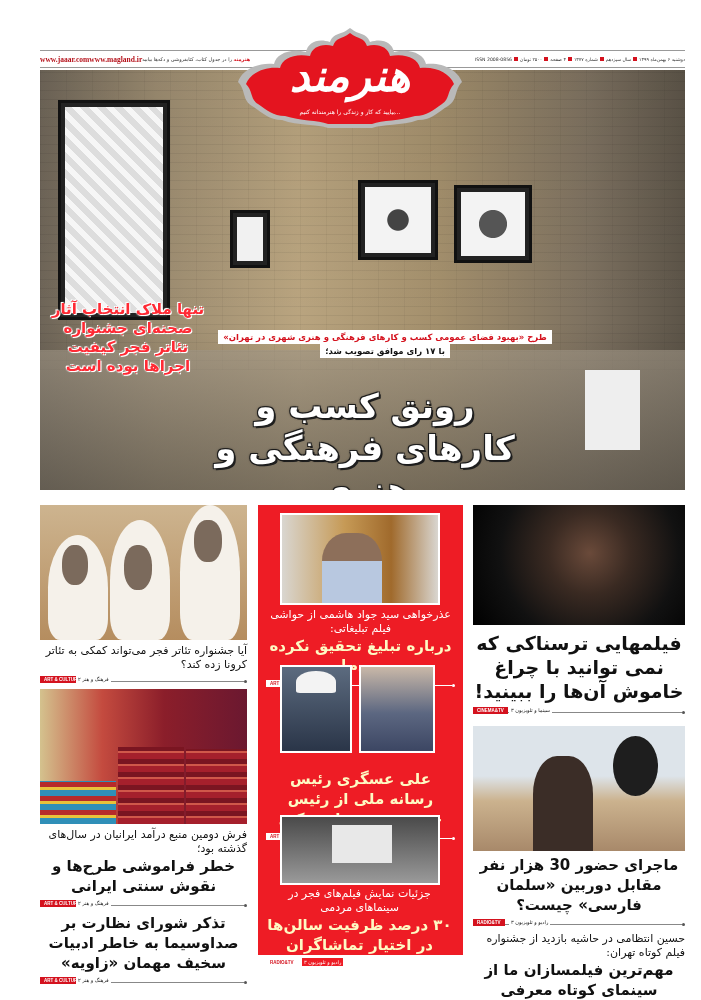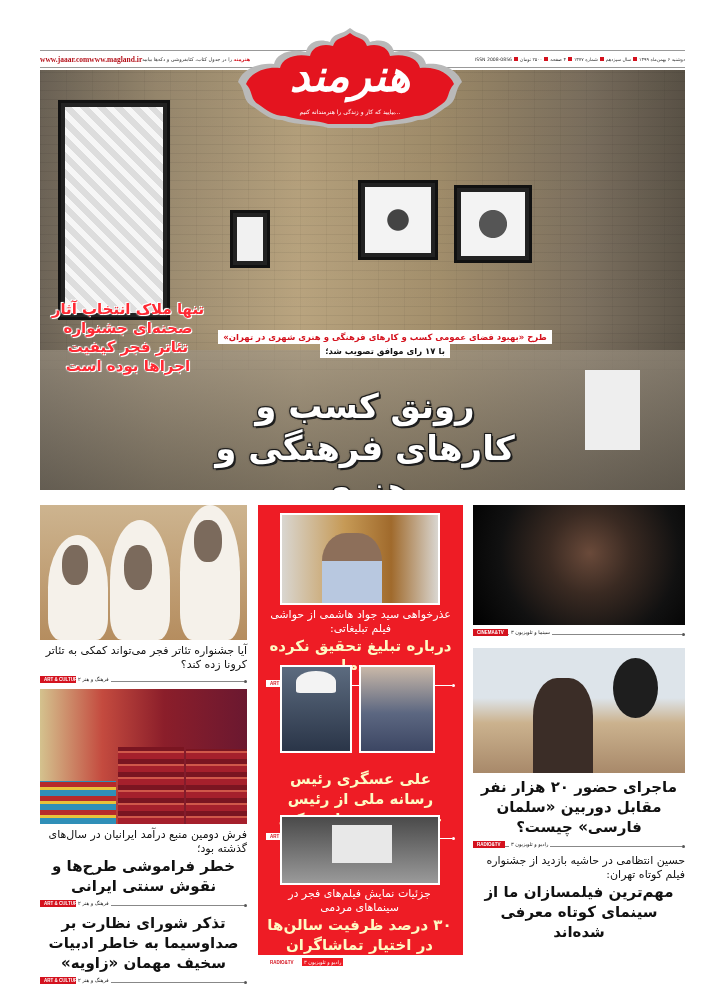--- a/index.html
+++ b/index.html
@@ -231,32 +231,33 @@
       <div class="line"></div>
         <div class="dot"></div>
       <div class="label">RADIO&amp;TV</div>
       <div class="sec">رادیو و تلویزیون ۳</div>
     </div>
   </div>
 </div>
 
 <div class="col col-right">
   <div class="photo ph-dark"></div>
+  <div class="headline big" style="margin-top:6px;">فیلمهایی ترسناکی که نمی توانید با چراغ خاموش آن‌ها را ببینید!</div>
   <div class="tagbar">
     <div class="line"></div>
       <div class="dot"></div>
     <div class="label">CINEMA&amp;TV</div>
     <div class="sec">سینما و تلویزیون ۳</div>
   </div>
 
   <div class="photo ph-desert">
     <div class="person"></div>
     <div class="person2"></div>
   </div>
-  <div class="headline" style="margin-top:4px;">ماجرای حضور ۲۰ هزار نفر مقابل دوربین «سلمان فارسی» چیست؟</div>
+  <div class="headline" style="margin-top:4px;">ماجرای حضور 30 هزار نفر مقابل دوربین «سلمان فارسی» چیست؟</div>
   <div class="tagbar">
     <div class="line"></div>
       <div class="dot"></div>
     <div class="label">RADIO&amp;TV</div>
     <div class="sec">رادیو و تلویزیون ۳</div>
   </div>
 
   <div class="kicker">حسین انتظامی در حاشیه بازدید از جشنواره فیلم کوتاه تهران:</div>
   <div class="headline">مهم‌ترین فیلمسازان ما از سینمای کوتاه معرفی شده‌اند</div>
 

